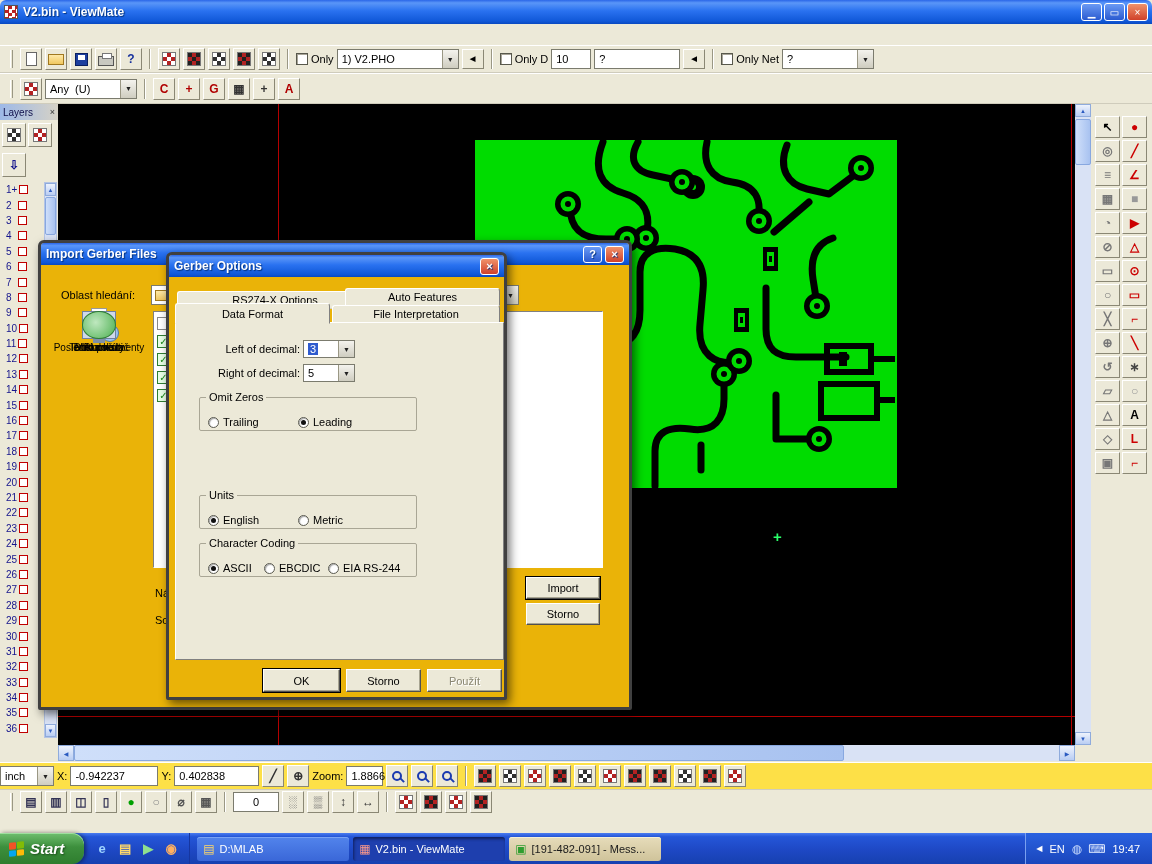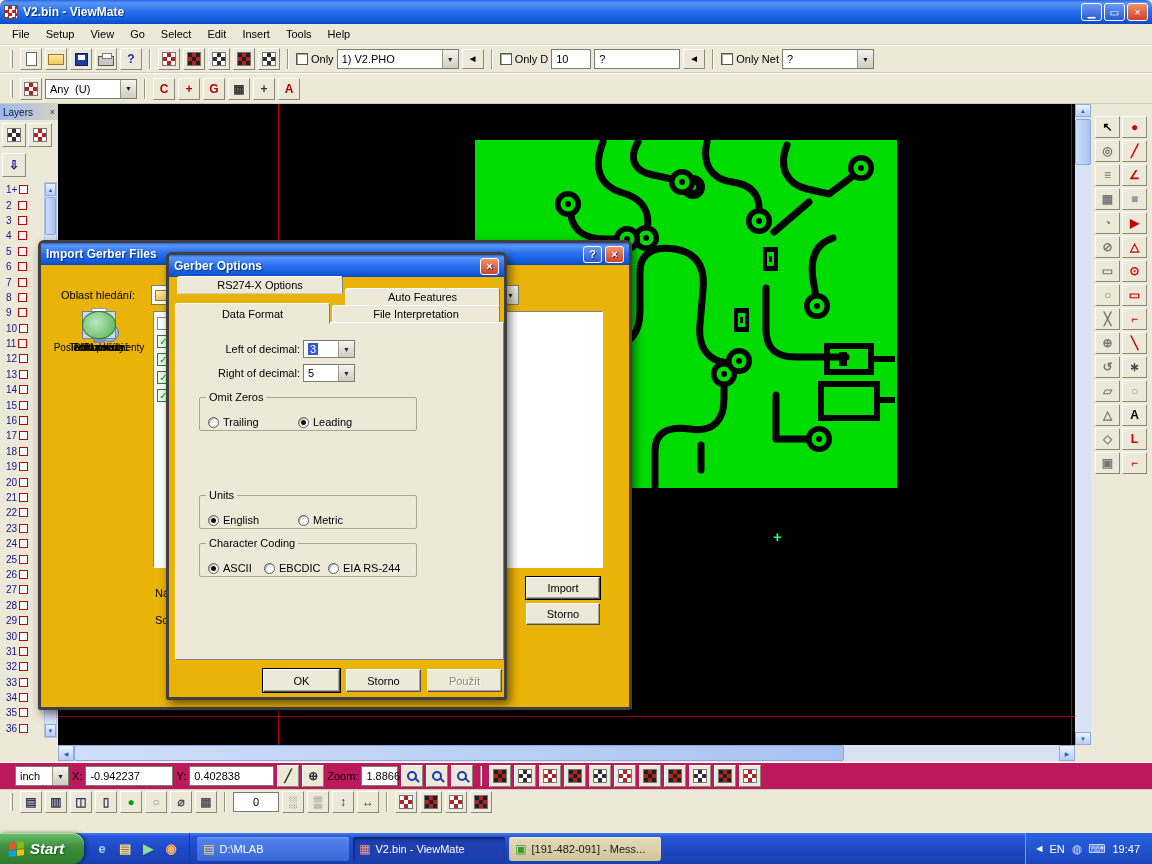--- a/index.html
+++ b/index.html
@@ -63,21 +63,21 @@
 #pcb{position:absolute;left:417px;top:36px}
 .cursorcross{position:absolute;color:#2aff6a;font-size:15px;font-weight:bold}
 #vscroll{position:absolute;left:1075px;top:0;width:16px;height:641px;background:#d9e2f5}
 #palette{position:absolute;left:1091px;top:0;width:61px;height:641px;background:#ece9d8;display:flex;gap:2px;padding:12px 2px 0 4px}
 .pcol{display:flex;flex-direction:column;gap:2px}
 .ptool{width:25px;height:22px;font-size:12px;font-weight:bold}
 
 #hscrollrow{position:absolute;left:0;top:745px;width:1152px;height:17px;background:#ece9d8}
 #hscroll{position:absolute;left:58px;top:0;width:1017px;height:16px;background:#d9e2f5}
 #hscroll .sbtn{position:absolute;top:0;width:16px;height:16px}
-#statusbar1{position:absolute;left:0;top:762px;right:0;height:27px;background:#be185d;display:flex;align-items:center;gap:3px;padding-left:15px;border-top:1px solid #fff}
+#statusbar1{position:absolute;left:0;top:762px;right:0;height:27px;background:#fde047;display:flex;align-items:center;gap:3px;padding-left:0;border-top:1px solid #fff}
 #toolbar3{position:absolute;left:0;top:789px;right:0;height:24px;background:#ece9d8;display:flex;align-items:center;gap:3px;padding-left:6px;border-top:1px solid #cfccbc}
 #gapstrip{position:absolute;left:0;top:813px;right:0;height:20px;background:#ece9d8}
 .mag{width:10px;height:10px;border:2px solid #1a3ab0;border-radius:50%;position:relative}
 .mag::after{content:"";position:absolute;width:6px;height:2px;background:#1a3ab0;transform:rotate(45deg);right:-5px;bottom:-2px}
 
 .dialog{position:absolute;background:#eab308;border:3px solid #404040;border-radius:6px 6px 2px 2px;box-shadow:3px 4px 10px rgba(0,0,0,.55)}
 .dtitle{height:22px;background:linear-gradient(180deg,#2a66e8,#5a96f8 12%,#2a72f0 45%,#1058d8 88%,#0848c0);
  display:flex;align-items:center;padding:0 5px;color:#fff;font-weight:bold;font-size:12px;text-shadow:1px 1px 1px #00317e;border-radius:3px 3px 0 0}
 .dtitle .sp{flex:1}
 .dbtn{width:19px;height:17px;margin-left:3px;border:1px solid #fff;border-radius:3px;color:#fff;font-size:11px;font-weight:bold;
@@ -146,32 +146,20 @@
 <div id="app">
 
   <div id="titlebar">
     <span class="appico"></span>
     <span class="title">V2.bin - ViewMate</span>
     <span class="wbtn">▁</span>
     <span class="wbtn">▭</span>
     <span class="wbtn close">×</span>
   </div>
 
-  <div id="menubar">
-
-  <span class="mitem">File</span>
-      <span class="mitem">Setup</span>
-      <span class="mitem">View</span>
-      <span class="mitem">Go</span>
-      <span class="mitem">Select</span>
-      <span class="mitem">Edit</span>
-      <span class="mitem">Insert</span>
-      <span class="mitem">Tools</span>
-      <span class="mitem">Help</span>
-    </div>
 
   <div id="toolbar1" class="tbar">
     <span class="handle"></span>
     <span style="display:flex;gap:3px">
 
     <span class="tbtn">
           <span class=" i-new"></span>
         </span>
         <span class="tbtn">
           <span class=" i-open"></span>
@@ -828,21 +816,21 @@
     <div class="btn default" style="position:absolute;left:485px;top:334px;width:74px;height:22px">Import</div>
     <div class="btn" style="position:absolute;left:485px;top:360px;width:74px;height:22px">Storno</div>
   </div>
 
   <div id="gerberdlg" class="dialog">
     <div class="dtitle">
       <span>Gerber Options</span>
       <span class="sp"></span>
       <span class="dbtn red">×</span>
     </div>
-    <div class="tab" style="left:8px;top:21px;width:166px">RS274-X Options</div>
+    <div class="tab" style="left:8px;top:36px;width:196px">RS274-X Options</div>
     <div class="tab" style="left:176px;top:33px;width:155px">Auto Features</div>
     <div class="tab active" style="left:6px;width:155px">Data Format</div>
     <div class="tab" style="left:163px;top:50px;width:168px">File Interpretation</div>
     <div class="tabpanel"></div>
 
     <div class="flabel" style="left:8px;top:88px;width:123px;text-align:right;z-index:3">Left of decimal:</div>
     <span class="combo" style="position:absolute;left:134px;top:85px;width:52px;height:18px;z-index:3">
       <span class="cval"><span class="sel">3</span></span>
       <span class="carrow">▼</span>
     </span>

